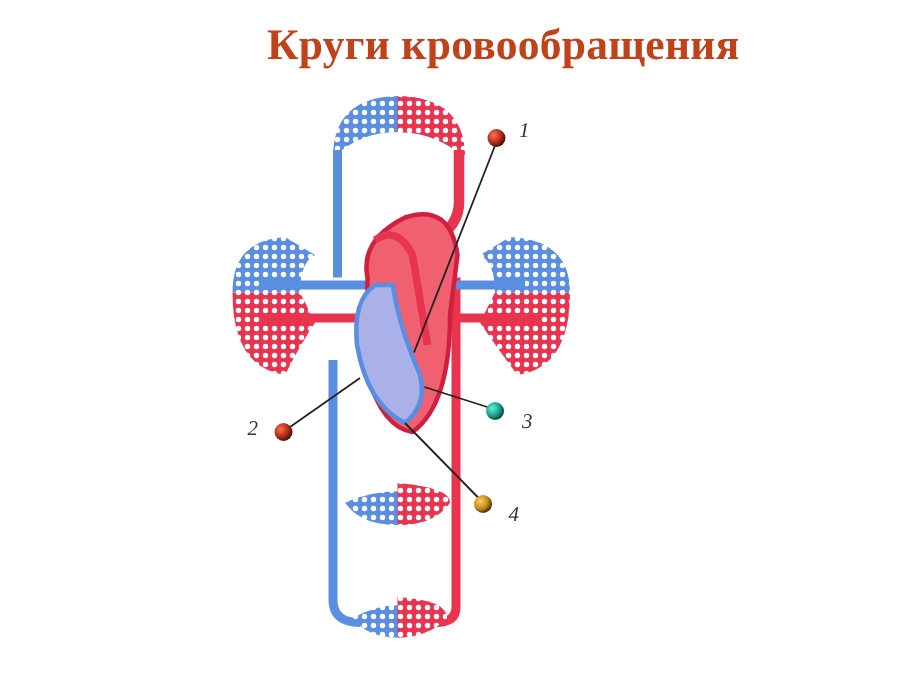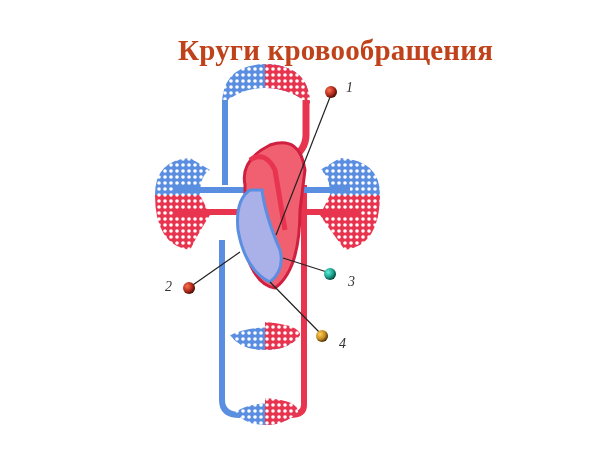--- a/index.html
+++ b/index.html
@@ -1,21 +1,21 @@
 <!DOCTYPE html>
 <html><head>
   <meta charset="utf-8">
   <style>
     html, body { margin: 0; padding: 0; background: #ffffff; }
     body { width: 600px; height: 450px; position: relative; overflow: hidden; }
     .title {
       position: absolute; left: 0; width: 596px; top: 14px;
       text-align: center; padding-left: 75px; box-sizing: border-box;
       font-family: "Liberation Serif", serif; font-weight: bold;
-      font-size: 29px; color: #c0421a; letter-spacing: 0.2px; margin-top: 20px;
+      font-size: 29px; color: #c0421a; letter-spacing: 0.2px;
     }
     svg.diagram { position: absolute; left: 0; top: 0; }
     .lbl {
       position: absolute; font-family: "Liberation Serif", serif;
       font-style: italic; font-size: 14px; color: #333;
     }
   </style>
 </head>
 <body>
 

